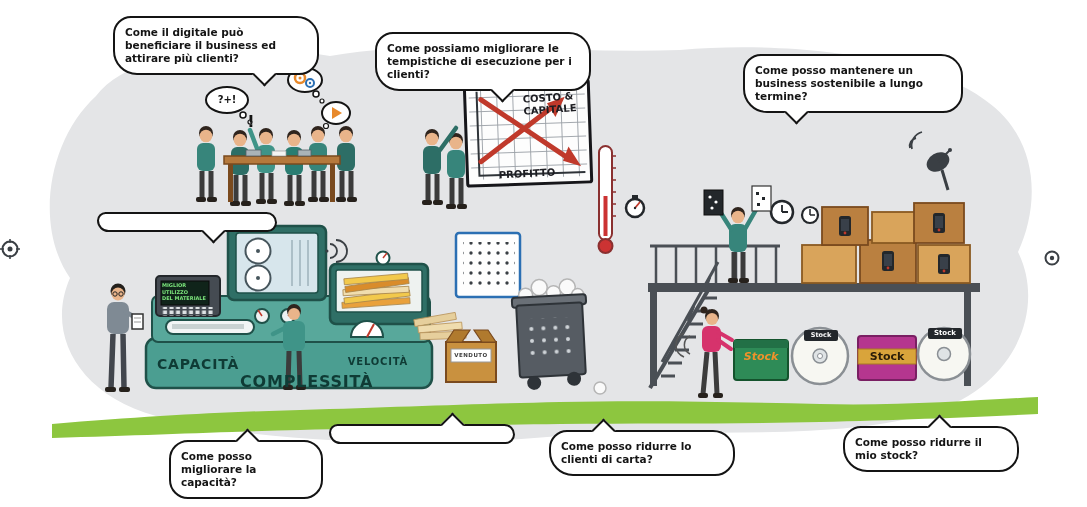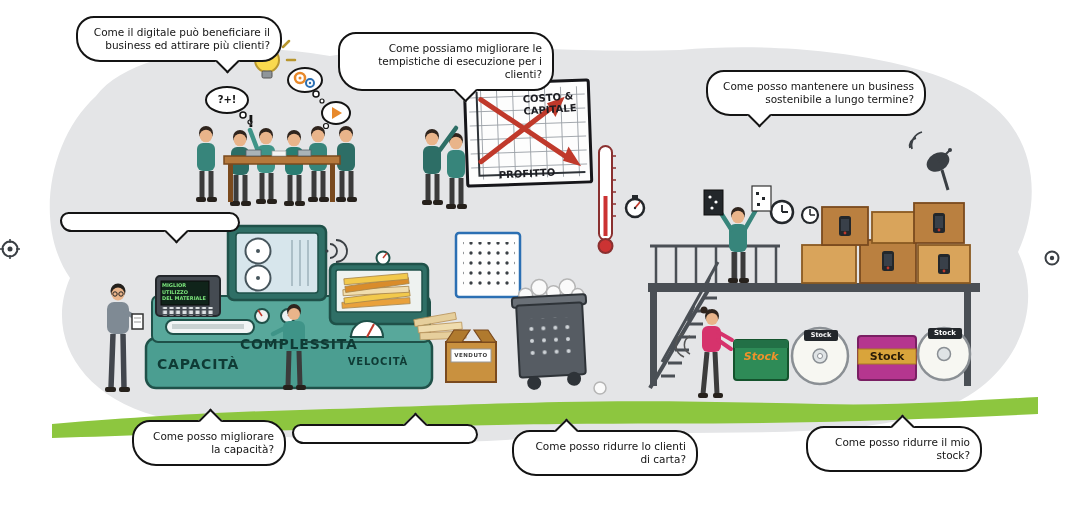--- a/index.html
+++ b/index.html
@@ -2,48 +2,48 @@
 <html><head>
 <meta charset="utf-8">
 <style>
   html,body{margin:0;padding:0;background:#fff;}
   .stage{position:relative;width:1087px;height:507px;background:#ffffff;overflow:hidden;
          font-family:"DejaVu Sans",sans-serif;}
   .scene{position:absolute;left:0;top:0;z-index:1;}
 
   
   .bubble{position:absolute;z-index:6;background:#fff;border:2.5px solid #141414;
-          border-radius:18px 22px 20px 24px;padding:8px 10px;text-align:right;
-          font-weight:400;font-size:10.5px;line-height:1.25;color:#141414;
-          display:flex;align-items:center;justify-content:center;}
+          border-radius:18px 22px 20px 24px;padding:8px 10px;text-align:left;
+          font-weight:700;font-size:10.5px;line-height:1.25;color:#141414;
+          display:flex;align-items:center;justify-content:center;margin-left:37px;}
   .tail{position:absolute;width:15px;height:15px;background:#fff;}
   .tail-down{bottom:-10px;border-right:2.5px solid #141414;border-bottom:2.5px solid #141414;
              transform:rotate(45deg);}
   .tail-up{top:-10px;border-left:2.5px solid #141414;border-top:2.5px solid #141414;
            transform:rotate(45deg);}
   .b1{left:76px;top:16px;width:182px;}   .b1 .tail{left:70%;}
   .b2{left:338px;top:32px;width:192px;}  .b2 .tail{left:55%;}
-  .b3{left:706px;top:70px;width:196px;}  .b3 .tail{left:20%;}
+  .b3{left:706px;top:54px;width:196px;}  .b3 .tail{left:20%;}
   .b4{left:60px;top:212px;width:156px;}  .b4 .tail{left:60%;}
-  .b5{left:132px;top:420px;width:130px;} .b5 .tail{left:45%;}
+  .b5{left:132px;top:440px;width:130px;border-radius:19px;} .b5 .tail{left:45%;}
   .b6{left:292px;top:424px;width:162px;} .b6 .tail{left:62%;}
   .b7{left:512px;top:430px;width:162px;} .b7 .tail{left:24%;}
   .b8{left:806px;top:426px;width:152px;} .b8 .tail{left:50%;}
 
   
   .ovl{position:absolute;z-index:4;text-align:center;color:#141414;font-weight:700;}
   .thought-text{left:208px;top:94px;width:38px;font-size:10px;}
   .excl{left:244px;top:112px;width:14px;font-size:16px;}
   .chart-l1{left:512px;top:92px;width:72px;font-size:10px;transform:rotate(-4deg);color:#1d1d22;}
   .chart-l2{left:514px;top:104px;width:72px;font-size:10px;transform:rotate(-4deg);color:#1d1d22;}
   .chart-l3{left:488px;top:168px;width:78px;font-size:10px;transform:rotate(-3deg);color:#1d1d22;}
   .mscreen{left:162px;top:282px;width:46px;font-size:5px;line-height:1.3;color:#7be37b;text-align:left;}
   .mscreen span{display:block;}
   .mlab1{left:156px;top:356px;width:84px;font-size:14px;letter-spacing:.8px;color:#0f3b35;}
-  .mlab2{left:240px;top:336px;width:100px;font-size:14px;letter-spacing:.8px;color:#0f3b35;}
+  .mlab2{left:240px;top:372px;width:100px;font-size:16px;letter-spacing:.8px;color:#0f3b35;}
   .mlab3{left:336px;top:356px;width:84px;font-size:10px;letter-spacing:.8px;color:#0f3b35;}
   .venduto{left:452px;top:351.5px;width:38px;font-size:5.5px;letter-spacing:.5px;color:#3d3d3d;}
   .st1{left:736px;top:350px;width:50px;font-size:11px;font-style:italic;color:#f0922b;}
   .st2{left:804px;top:331px;width:34px;font-size:6.5px;color:#fff;}
   .st3{left:859px;top:350px;width:56px;font-size:11px;color:#2a1d08;}
   .st4{left:928px;top:328.5px;width:34px;font-size:7px;color:#fff;}
 </style>
 </head>
 <body>
 

